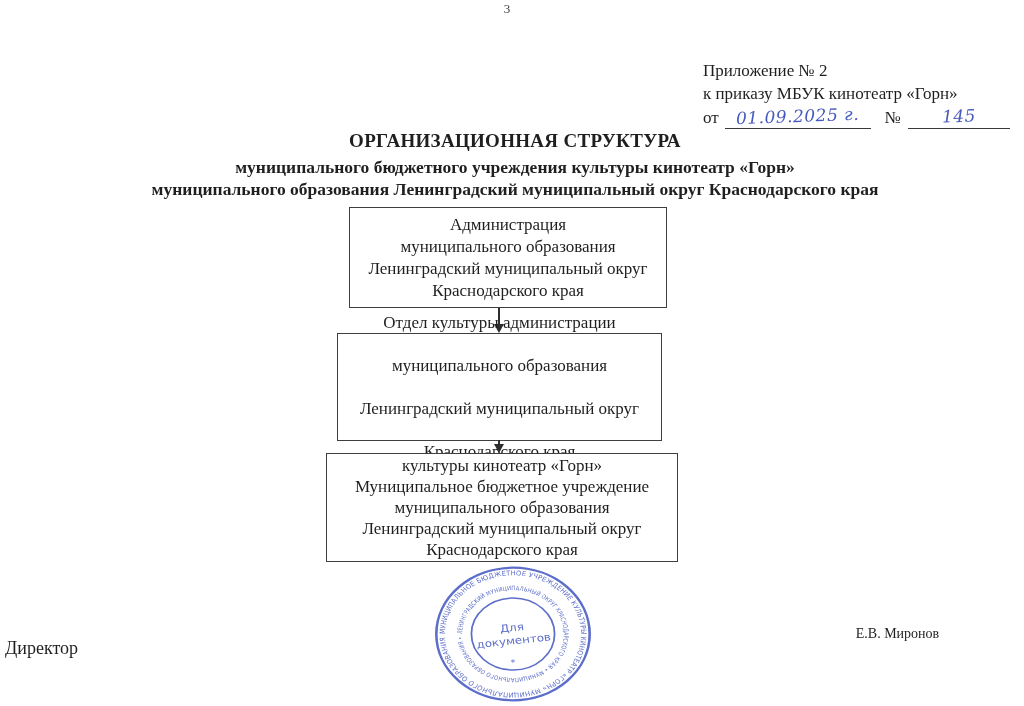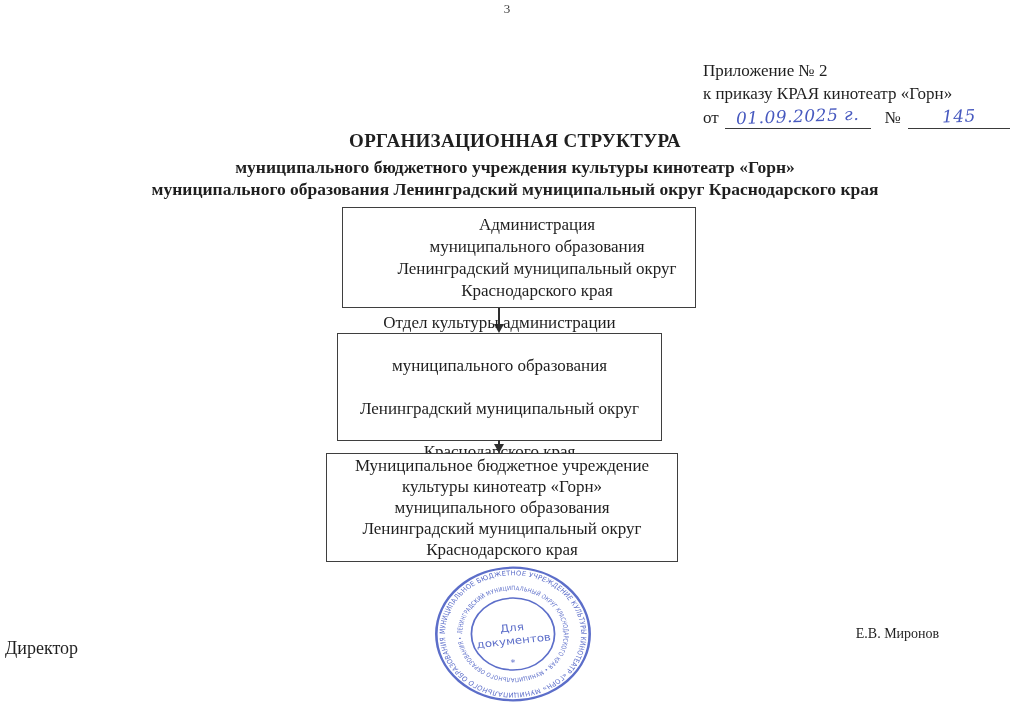--- a/index.html
+++ b/index.html
@@ -47,21 +47,21 @@
   
   .org-box{
     position:absolute;
     border:1.4px solid #3f3f3f;
     background:#ffffff;
     display:flex;flex-direction:column;
     align-items:center;justify-content:center;
     text-align:center;
     font-size:17px;line-height:22px;
   }
-  #box-administration{left:342px;top:207px;width:316px;height:99px;padding-left:36px;}
+  #box-administration{left:349px;top:207px;width:316px;height:99px;}
   #box-culture{left:337px;top:333px;width:323px;height:106px;gap:21px;}
   #box-institution{left:326px;top:453px;width:350px;height:107px;line-height:21px;}
   
   .arrow{position:absolute;width:10px;display:flex;flex-direction:column;align-items:center;}
   .arrow .shaft{width:1.5px;background:#2e2e2e;}
   .arrow .head{
     width:0;height:0;
     border-left:5px solid transparent;
     border-right:5px solid transparent;
     border-top:9px solid #2e2e2e;
@@ -77,21 +77,21 @@
 </style>
 </head>
 <body>
 
 <div id="page">
 
   <div class="page-number">3</div>
 
   <div class="appendix">
     <div>Приложение № 2</div>
-    <div>к приказу КРАЯ кинотеатр «Горн»</div>
+    <div>к приказу МБУК кинотеатр «Горн»</div>
     <div class="order-row">
       <span>от</span>
       <span class="uline date"><span class="hand">01.09.2025 г.</span></span>
       <span class="no-label">№</span>
       <span class="uline num"><span class="hand">145</span></span>
     </div>
   </div>
 
   <div class="title">
     <div class="t1">ОРГАНИЗАЦИОННАЯ СТРУКТУРА</div>
@@ -117,22 +117,22 @@
     <div>Ленинградский муниципальный округ</div>
     <div>Краснодарского края</div>
   </div>
 
   <div class="arrow" id="arrow-2">
     <div class="shaft"></div>
     <div class="head"></div>
   </div>
 
   <div class="org-box" id="box-institution">
+    <div>культуры кинотеатр «Горн»</div>
     <div>Муниципальное бюджетное учреждение</div>
-    <div>культуры кинотеатр «Горн»</div>
     <div>муниципального образования</div>
     <div>Ленинградский муниципальный округ</div>
     <div>Краснодарского края</div>
   </div>
 
   <div class="sig-role">Директор</div>
   <div class="sig-name">Е.В. Миронов</div>
 
   <svg id="stamp" width="162" height="140" viewBox="0 0 150 150" preserveAspectRatio="none">
     <defs>

